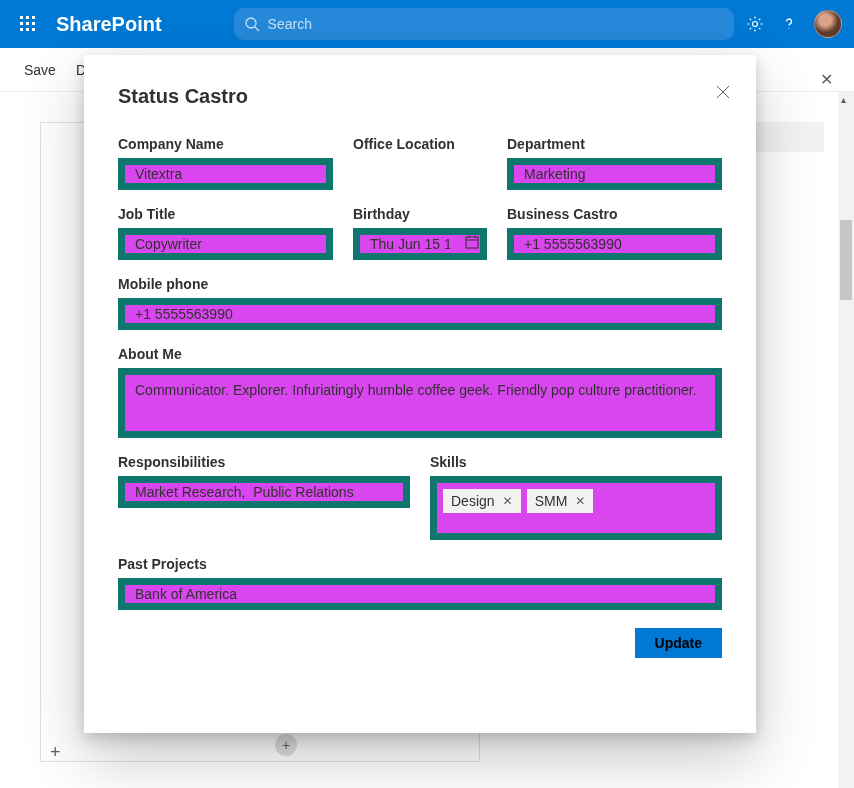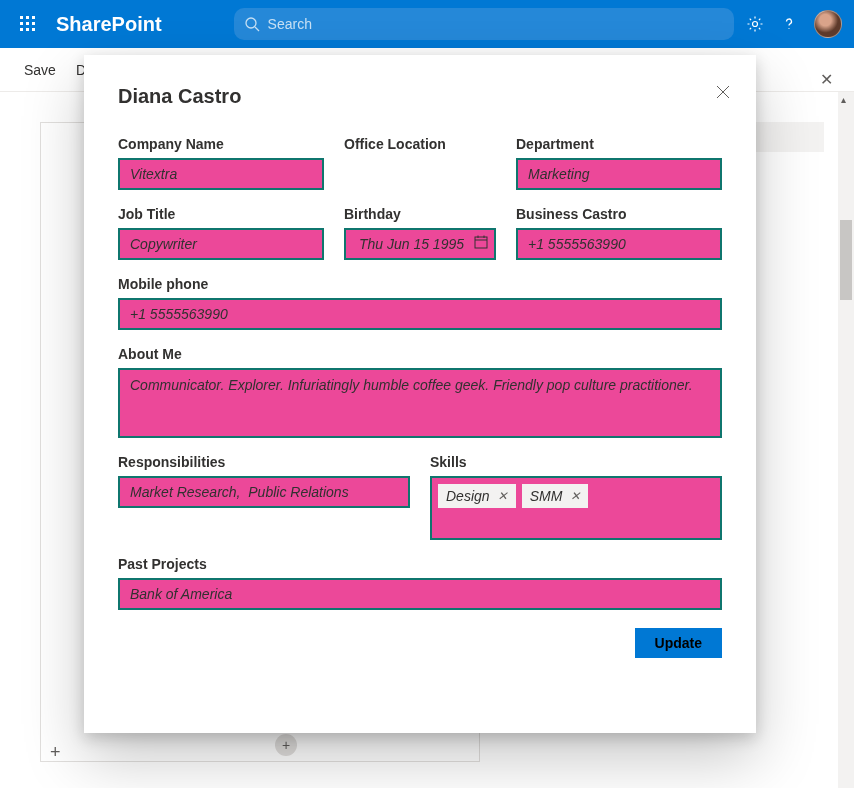--- a/index.html
+++ b/index.html
@@ -39,21 +39,21 @@
     
     .modal { position: absolute; left: 84px; top: 55px; width: 672px; height: 678px; background: #fff; box-shadow: 0 25.6px 57.6px rgba(0,0,0,.22),0 4.8px 14.4px rgba(0,0,0,.18); padding: 30px 34px 26px 34px; }
     .modal-title { font-size: 20px; font-weight: 600; color: #323130; }
     .modal-close { position: absolute; top: 30px; right: 26px; cursor: pointer; color: #605e5c; }
 
     .form { margin-top: 28px; }
     .row { display: flex; gap: 20px; margin-bottom: 16px; }
     .field { flex: 1; display: flex; flex-direction: column; }
     .field.full { flex: 1 1 100%; }
     .label { font-size: 14px; font-weight: 600; color: #323130; margin-bottom: 6px; }
-    .input, .textarea, .tagbox { border: 2px solid #0f766e; font-size: 14px; color: #323130; padding: 6px 10px; font-family: inherit; outline: none; background:#ec4899;font-style:italic; }
+    .input, .textarea, .tagbox { border: 7px solid #0f766e; font-size: 14px; color: #323130; padding: 6px 10px; font-family: inherit; outline: none; background:#d946ef; }
     .input { height: 32px; }
     .textarea { min-height: 70px; resize: none; line-height: 1.4; }
     .date-wrap { position: relative; }
     .date-wrap .cal-icon { position: absolute; right: 8px; top: 50%; transform: translateY(-50%); color: #323130; pointer-events:none; }
     .tagbox { min-height: 64px; padding: 6px; display: flex; flex-wrap: wrap; gap: 6px; align-items: flex-end; align-content: flex-start;}
     .tag { background: #f3f2f1; padding: 4px 8px; font-size: 14px; display: inline-flex; align-items: center; gap: 8px; }
     .tag-x { color: #605e5c; cursor: pointer; font-size: 12px; }
 
     .row.two { gap: 20px; }
     .row.two .field { flex: 1; }
@@ -118,21 +118,21 @@
 </div>
 
 <div class="status-label">Status</div>
 
 <div class="scroll-y">
   <span class="scroll-arrow" style="top:2px;">▴</span>
 </div>
 <div class="scroll-thumb"></div>
 
 <div class="modal">
-  <div class="modal-title">Diana Castro</div>
+  <div class="modal-title">Status Castro</div>
   <span class="modal-close">
     <svg width="14" height="14" viewBox="0 0 14 14" stroke="#605e5c" stroke-width="1">
         <line x1="1" y1="1" x2="13" y2="13"></line>
         <line x1="13" y1="1" x2="1" y2="13"></line>
       </svg>
   </span>
 
   <div class="form">
 
     <div class="row">

